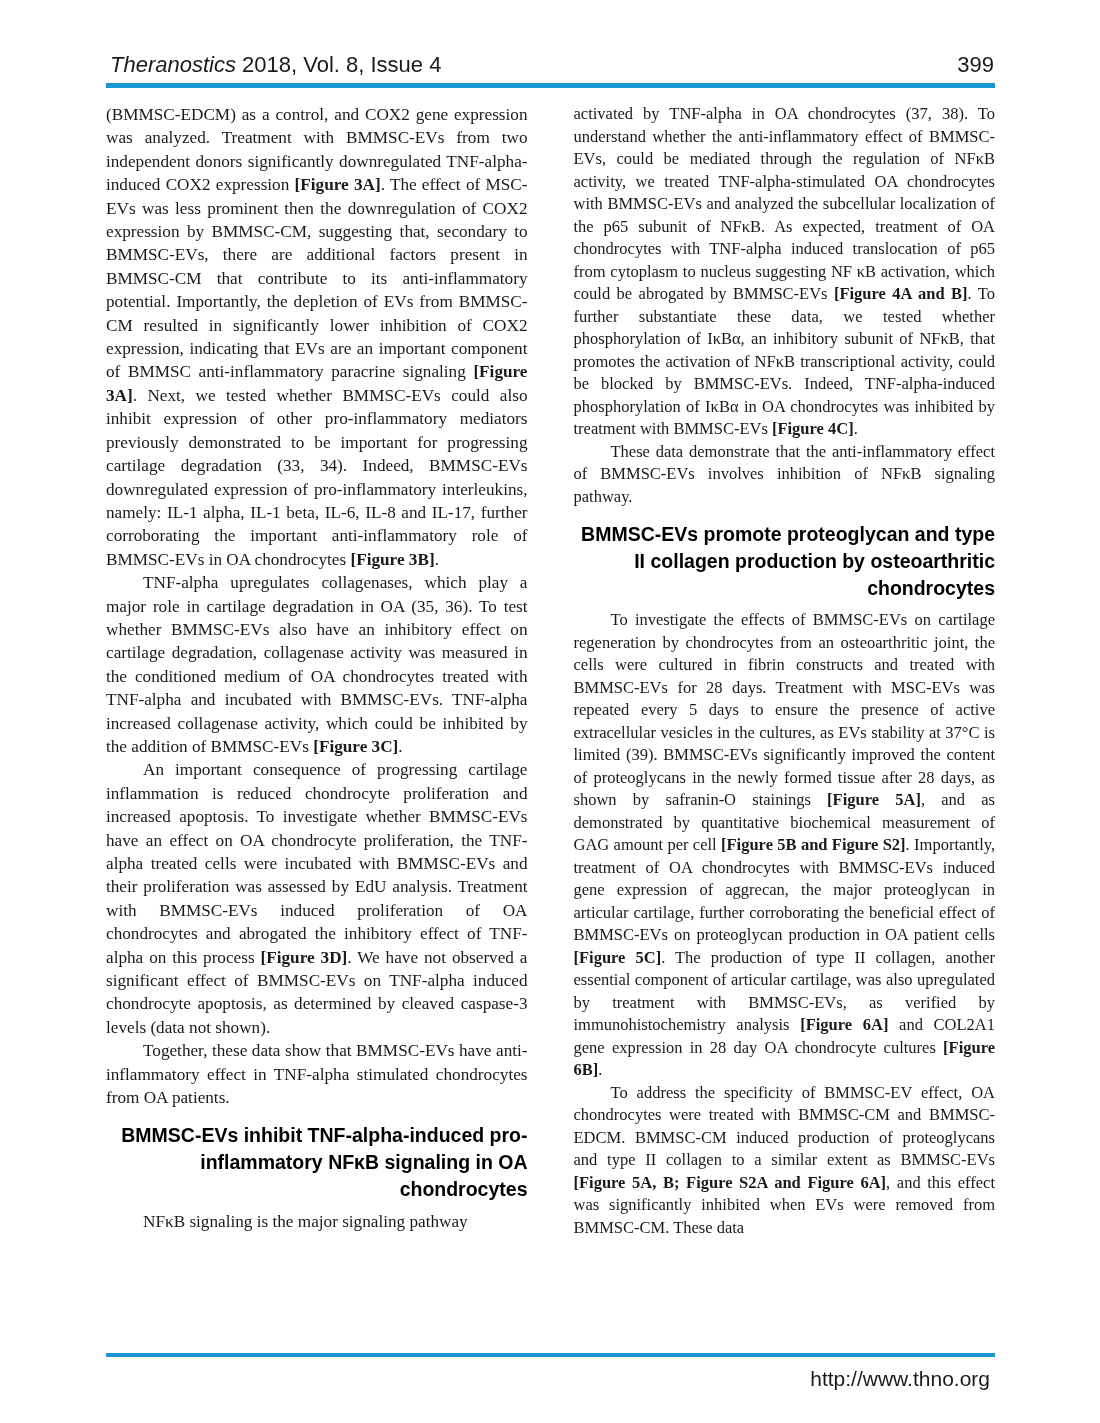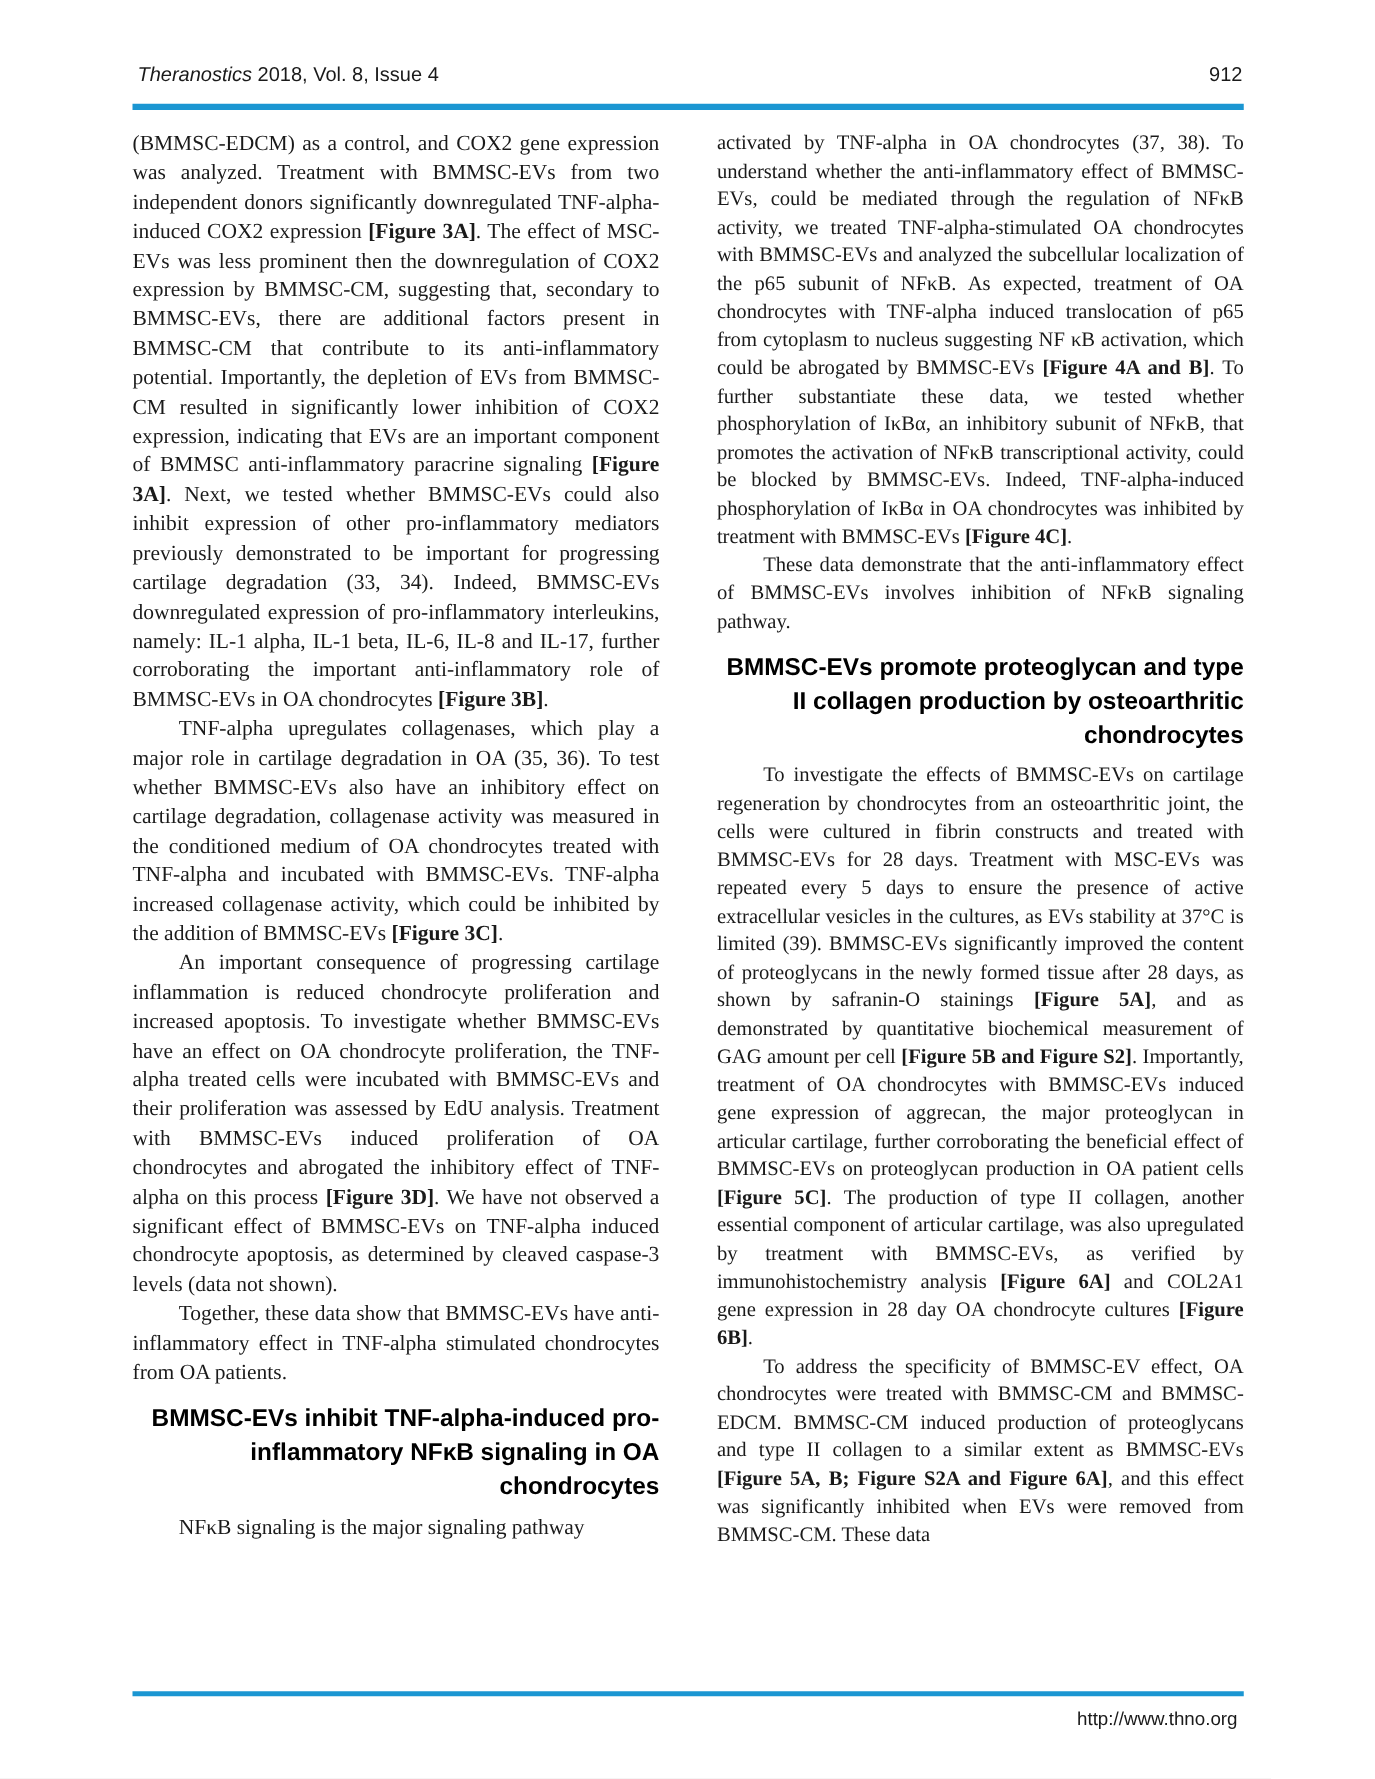--- a/index.html
+++ b/index.html
@@ -13,21 +13,21 @@
     color: #1a1a1a;
     margin: 0 auto;
   }
   .page-header {
     position: absolute;
     top: 52px; left: 110px; right: 106px;
     display: flex;
     justify-content: space-between;
     align-items: flex-start;
     font-family: "Liberation Sans", sans-serif;
-    font-size: 16px;
+    font-size: 22px;
     color: #1a1a1a;
   }
   .journal-name { font-style: italic; }
   .rule {
     position: absolute;
     left: 106px;
     width: 889px;
   }
   .rule-top { top: 83px; height: 5px; }
   .rule-bottom { top: 1353px; height: 4px; }
@@ -54,35 +54,35 @@
     color: #000000;
     text-align: right;
     margin: 13px 0 7px 0;
   }
   .bold { font-weight: 700; }
   .site-url {
     position: absolute;
     top: 1367px;
     right: 110px;
     font-family: "Liberation Sans", sans-serif;
-    font-size: 15px;
+    font-size: 21px;
     color: #1a1a1a;
     text-decoration: none;
   }
 </style>
 </head>
 <body>
 
 <div class="page">
 
   <header class="page-header">
     <div class="journal-ref">
       <span class="journal-name">Theranostics</span><span> 2018, Vol. 8, Issue 4</span>
     </div>
-    <div class="page-num">912</div>
+    <div class="page-num">399</div>
   </header>
 
   <div class="rule rule-top" style="background: rgb(27, 150, 210);"></div>
 
   <main class="columns">
     <section class="col col-left">
         <p class="para"><span>(BMMSC-EDCM) as a control, and COX2 gene expression was analyzed. Treatment with BMMSC-EVs from two independent donors significantly downregulated TNF-alpha-induced COX2 expression </span><span class="bold">[Figure 3A]</span><span>. The effect of MSC-EVs was less prominent then the downregulation of COX2 expression by BMMSC-CM, suggesting that, secondary to BMMSC-EVs, there are additional factors present in BMMSC-CM that contribute to its anti-inflammatory potential. Importantly, the depletion of EVs from BMMSC-CM resulted in significantly lower inhibition of COX2 expression, indicating that EVs are an important component of BMMSC anti-inflammatory paracrine signaling </span><span class="bold">[Figure 3A]</span><span>. Next, we tested whether BMMSC-EVs could also inhibit expression of other pro-inflammatory mediators previously demonstrated to be important for progressing cartilage degradation (33, 34). Indeed, BMMSC-EVs downregulated expression of pro-inflammatory interleukins, namely: IL-1 alpha, IL-1 beta, IL-6, IL-8 and IL-17, further corroborating the important anti-inflammatory role of BMMSC-EVs in OA chondrocytes </span><span class="bold">[Figure 3B]</span><span>.</span></p>
         <p class="para indent"><span>TNF-alpha upregulates collagenases, which play a major role in cartilage degradation in OA (35, 36). To test whether BMMSC-EVs also have an inhibitory effect on cartilage degradation, collagenase activity was measured in the conditioned medium of OA chondrocytes treated with TNF-alpha and incubated with BMMSC-EVs. TNF-alpha increased collagenase activity, which could be inhibited by the addition of BMMSC-EVs </span><span class="bold">[Figure 3C]</span><span>.</span></p>
         <p class="para indent"><span>An important consequence of progressing cartilage inflammation is reduced chondrocyte proliferation and increased apoptosis. To investigate whether BMMSC-EVs have an effect on OA chondrocyte proliferation, the TNF-alpha treated cells were incubated with BMMSC-EVs and their proliferation was assessed by EdU analysis. Treatment with BMMSC-EVs induced proliferation of OA chondrocytes and abrogated the inhibitory effect of TNF-alpha on this process </span><span class="bold">[Figure 3D]</span><span>. We have not observed a significant effect of BMMSC-EVs on TNF-alpha induced chondrocyte apoptosis, as determined by cleaved caspase-3 levels (data not shown).</span></p>
         <p class="para indent"><span>Together, these data show that BMMSC-EVs have anti-inflammatory effect in TNF-alpha stimulated chondrocytes from OA patients.</span></p>

